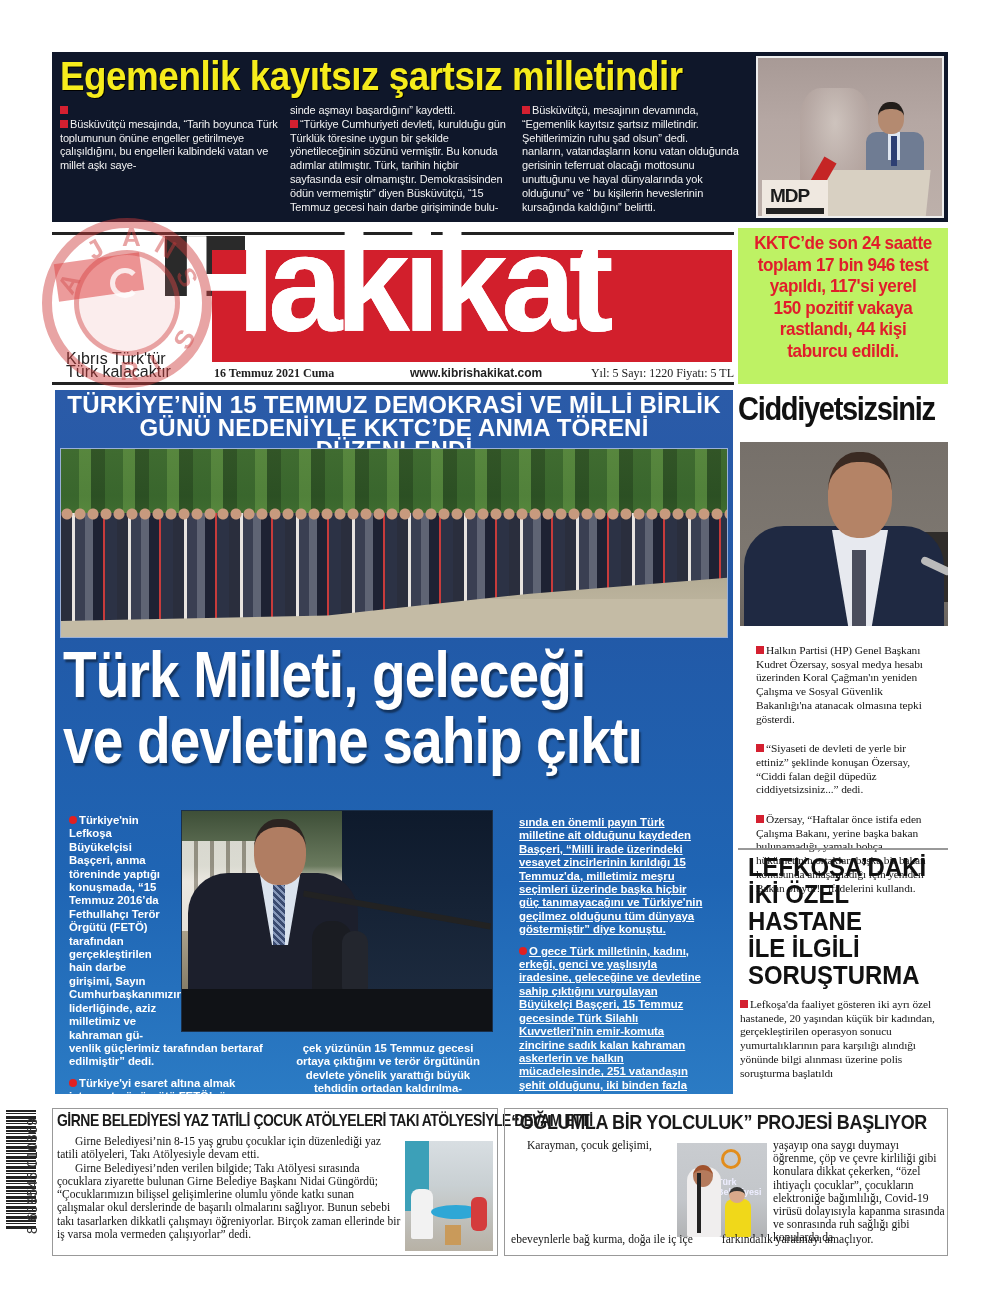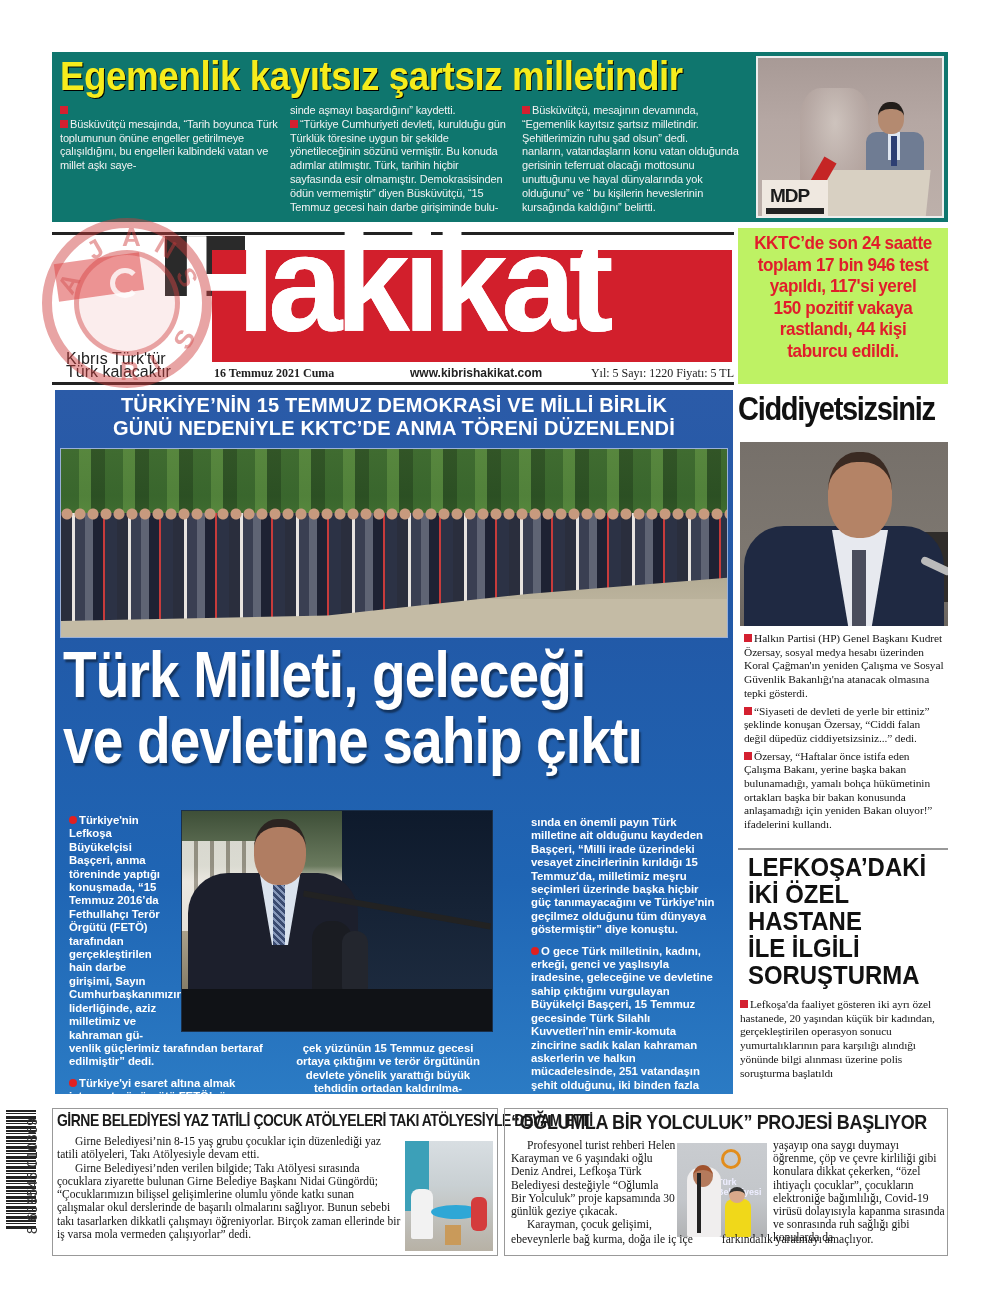--- a/index.html
+++ b/index.html
@@ -2,21 +2,21 @@
 <html><head>
 <meta charset="utf-8">
 <style>
   * { box-sizing: border-box; margin: 0; padding: 0; }
   html, body { width: 1000px; height: 1310px; background: #ffffff; overflow: hidden; }
   body { position: relative; font-family: "Liberation Sans", sans-serif; color: #111; }
 
   .abs { position: absolute; }
 
   
-  #top-banner { left: 52px; top: 52px; width: 896px; height: 170px; background: #0f766e; }
+  #top-banner { left: 52px; top: 52px; width: 896px; height: 170px; background: #0f172a; }
   #top-headline { position: absolute; left: 8px; top: 2px; width: 690px; font-family: "Liberation Sans", sans-serif; font-weight: 700; font-size: 40px; color: #f6ec1c; letter-spacing: -0.5px; white-space: nowrap; transform: scaleX(0.92); transform-origin: left top; text-shadow: 1px 1px 0 #000; }
   .top-col { position: absolute; top: 52px; width: 222px; color: #f2f2f2; font-size: 11px; line-height: 13.8px; font-family: "Liberation Sans", sans-serif; letter-spacing: -0.15px; }
   .top-col p { margin: 0; }
   .bullet { display: inline-block; width: 8px; height: 8px; background: #d42030; margin-right: 2px; vertical-align: 0px; }
   .bullet.round { border-radius: 50%; background: #e02020; }
 
   #top-photo { position: absolute; right: 4px; top: 4px; width: 188px; height: 162px; border: 2px solid #eee; overflow: hidden;
     background: linear-gradient(180deg, #a89a96 0%, #b5a7a3 40%, #bdb0aa 100%); }
   #top-photo .portrait { position: absolute; left: 42px; top: 30px; width: 70px; height: 100px; background: radial-gradient(ellipse at 50% 35%, #d8cfc8 0%, #bcaea9 50%, #a8958f 100%); opacity: .7; border-radius: 30% 30% 10% 10%; }
   #top-photo .man { position: absolute; left: 108px; top: 44px; width: 58px; height: 118px; }
@@ -59,31 +59,31 @@
   #opinion-photo { left: 740px; top: 442px; width: 208px; height: 184px; background: linear-gradient(180deg, #76706a 0%, #7d7770 60%, #6a645e 100%); overflow: hidden; }
   #opinion-photo .dark { position: absolute; right: 0; top: 90px; width: 60px; height: 70px; background: #2f2c2a; }
   #opinion-photo .head { position: absolute; left: 88px; top: 10px; width: 64px; height: 86px; background: #b48366; border-radius: 45% 45% 45% 45%; border-top: 10px solid #3a2a22; }
   #opinion-photo .suit { position: absolute; left: 4px; top: 84px; width: 200px; height: 110px; background: #1f2942; border-radius: 40px 40px 0 0; }
   #opinion-photo .shirt { position: absolute; left: 92px; top: 88px; width: 56px; height: 100px; background: #e7e9ef; clip-path: polygon(0 0, 100% 0, 70% 100%, 30% 100%); }
   #opinion-photo .tie { position: absolute; left: 112px; top: 108px; width: 14px; height: 76px; background: #4a4d5c; }
   #opinion-photo .mic { position: absolute; left: 180px; top: 120px; width: 32px; height: 8px; background: #bbb; transform: rotate(25deg); border-radius: 4px; }
 
   .serif-body { font-family: "Liberation Serif", serif; font-size: 11.4px; line-height: 13.7px; color: #151515; letter-spacing: -0.1px; }
   #opinion-text { left: 740px; top: 628px; width: 208px; }
-  #opinion-text p { margin: 4px; }
+  #opinion-text p { margin: 16px; }
 
   #opinion-rule { left: 738px; top: 848px; width: 210px; height: 2px; background: #999; }
 
   #lefkosa-box { left: 740px; top: 852px; width: 208px; height: 240px; }
   #lefkosa-title { position: absolute; left: 8px; top: 2px; width: 200px; font-family: "Liberation Sans", sans-serif; font-weight: 700; font-size: 26px; line-height: 27px; letter-spacing: 0px; color: #111; transform: scaleX(0.92); transform-origin: left top; }
   #lefkosa-text { position: absolute; left: 0; top: 146px; width: 208px; }
 
   
   #main-story { left: 55px; top: 390px; width: 678px; height: 704px; background: #235aa8; background: linear-gradient(180deg, #2b5ba8 0%, #2258a6 30%, #1f65b4 70%, #2b7bc4 100%); }
-  #kicker { position: absolute; left: 6px; top: 4px; width: 666px; color: #fff; font-family: "Liberation Sans", sans-serif; font-weight: 700; font-size: 20px; line-height: 22.5px; text-align: center; letter-spacing: 0.2px; }
+  #kicker { position: absolute; left: 6px; top: 4px; width: 666px; color: #fff; font-family: "Liberation Sans", sans-serif; font-weight: 700; font-size: 24px; line-height: 22.5px; text-align: center; letter-spacing: 0.2px; }
   #ceremony-photo { position: absolute; left: 5px; top: 58px; width: 668px; height: 190px; border: 1px solid #9ab0d8;
      background: linear-gradient(180deg, #4e6e3a 0%, #2d5228 25%, #557c3c 38%, #71744f 50%, #b5ad96 70%, #c6bda8 100%); overflow: hidden; }
   #ceremony-photo .trees { position: absolute; left: 0; top: 0; width: 100%; height: 80px; background: repeating-linear-gradient(90deg, #3c6b2e 0 18px, #5a8d3f 18px 30px, #2b4f22 30px 44px); opacity: .8; }
   #ceremony-photo .crowd { position: absolute; left: 0; top: 64px; width: 100%; height: 108px;
      background: repeating-linear-gradient(90deg, #2a2e3d 0 11px, #e8e4e0 11px 14px, #3a3f52 14px 24px, #5f6474 24px 32px, #1e2233 32px 42px, #c73b3b 42px 44px, #2c3245 44px 56px); clip-path: polygon(0 0, 100% 0, 100% 60%, 70% 75%, 40% 95%, 0 100%); }
   #ceremony-photo .heads { position: absolute; left: 0; top: 58px; width: 100%; height: 14px; background: repeating-radial-gradient(circle at 6px 7px, #c79a7e 0 5px, transparent 6px 12px); background-size: 13px 14px; }
   #ceremony-photo .ground { position: absolute; left: 0; top: 150px; width: 100%; height: 40px; background: #c4bba5; }
 
   #main-headline { position: absolute; left: 8px; top: 252px; width: 666px; color: #fff; font-family: "Liberation Sans", sans-serif; font-weight: 700; font-size: 64px; line-height: 66px; letter-spacing: -1px; text-shadow: 2px 3px 2px rgba(0,0,0,0.45); transform: scaleX(0.86); transform-origin: left top; white-space: nowrap; }
 
@@ -96,21 +96,21 @@
   #ambassador-photo .head { position: absolute; left: 72px; top: 8px; width: 52px; height: 66px; background: #b07d62; border-radius: 45%; border-top: 8px solid #2c2421; }
   #ambassador-photo .suit { position: absolute; left: 6px; top: 62px; width: 170px; height: 160px; background: #1c1f2c; border-radius: 40px 40px 0 0; }
   #ambassador-photo .shirt { position: absolute; left: 78px; top: 64px; width: 40px; height: 70px; background: #dbe3ee; clip-path: polygon(0 0, 100% 0, 70% 100%, 30% 100%); }
   #ambassador-photo .tie { position: absolute; left: 91px; top: 74px; width: 12px; height: 60px; background: repeating-linear-gradient(45deg, #3a4a70 0 3px, #8899bb 3px 5px); }
   #ambassador-photo .lectern { position: absolute; left: 0; top: 178px; width: 312px; height: 44px; background: #101216; }
   #ambassador-photo .mic1 { position: absolute; left: 130px; top: 110px; width: 40px; height: 70px; background: #1a1c22; border-radius: 18px 18px 4px 4px; }
   #ambassador-photo .mic2 { position: absolute; left: 160px; top: 120px; width: 26px; height: 60px; background: #23262e; border-radius: 12px 12px 4px 4px; }
   #ambassador-photo .rail { position: absolute; left: 120px; top: 96px; width: 190px; height: 6px; background: #222; transform: rotate(10deg); }
   #ambassador-photo .right { position: absolute; right: 0; top: 0; width: 150px; height: 190px; background: linear-gradient(180deg, #0e1a2c 0%, #1d2b3f 100%); }
   #main-col-mid { position: absolute; left: 226px; top: 644px; width: 214px; text-align: center; }
-  #main-col3 { position: absolute; left: 468px; top: 418px; width: 204px; }
+  #main-col3 { position: absolute; left: 456px; top: 418px; width: 204px; text-decoration: underline; }
 
   
   #barcode { left: 4px; top: 1104px; width: 40px; height: 160px; }
   #barcode .bars { position: absolute; left: 2px; top: 6px; width: 30px; height: 120px; background: repeating-linear-gradient(180deg, #222 0 2px, #fff 2px 3px, #222 3px 4px, #fff 4px 6px, #222 6px 9px, #fff 9px 10px); }
   #barcode-digits { position: absolute; left: 20px; top: 0; font-family: "Liberation Sans", sans-serif; font-size: 14px; color: #333; transform: rotate(-90deg) translate(-130px, 0); transform-origin: left top; white-space: nowrap; letter-spacing: 0.5px; }
 
   #girne-box { left: 52px; top: 1108px; width: 446px; height: 148px; border: 1px solid #999; }
   #girne-title { position: absolute; left: 4px; top: 2px; width: 440px; font-family: "Liberation Sans", sans-serif; font-weight: 700; font-size: 17px; letter-spacing: -0.6px; color: #1a1a1a; white-space: nowrap; transform: scaleX(0.82); transform-origin: left top; }
   #girne-text { position: absolute; left: 4px; top: 26px; width: 345px; font-family: "Liberation Serif", serif; font-size: 11.5px; line-height: 13.3px; color: #151515; }
   #girne-text p { text-indent: 18px; margin: 0; }
@@ -298,21 +298,20 @@
     <div class="person"></div>
     <div class="table"></div>
     <div class="kid"></div>
     <div class="chair"></div>
   </div>
 </div>
 
 <div id="oglum-box" class="abs">
   <div id="oglum-title">“OĞLUMLA BİR YOLCULUK” PROJESİ BAŞLIYOR</div>
   <div id="oglum-col1" class="serif-small">
-    <p>Profesyonel turist rehberi Helen Karayman ve 6 yaşındaki oğlu Deniz Andrei, Lefkoşa Türk Belediyesi desteğiyle “Oğlumla Bir Yolculuk” proje kapsamında 30 günlük geziye çıkacak.</p>
     <p>Karayman, çocuk gelişimi,</p>
   </div>
   <div id="oglum-photo">
     <div class="logo"></div>
     <div class="sign">Türk Belediyesi</div>
     <div class="mom"></div>
     <div class="mom-head"></div>
     <div class="strap"></div>
     <div class="boy"></div>
     <div class="boy-head"></div>

